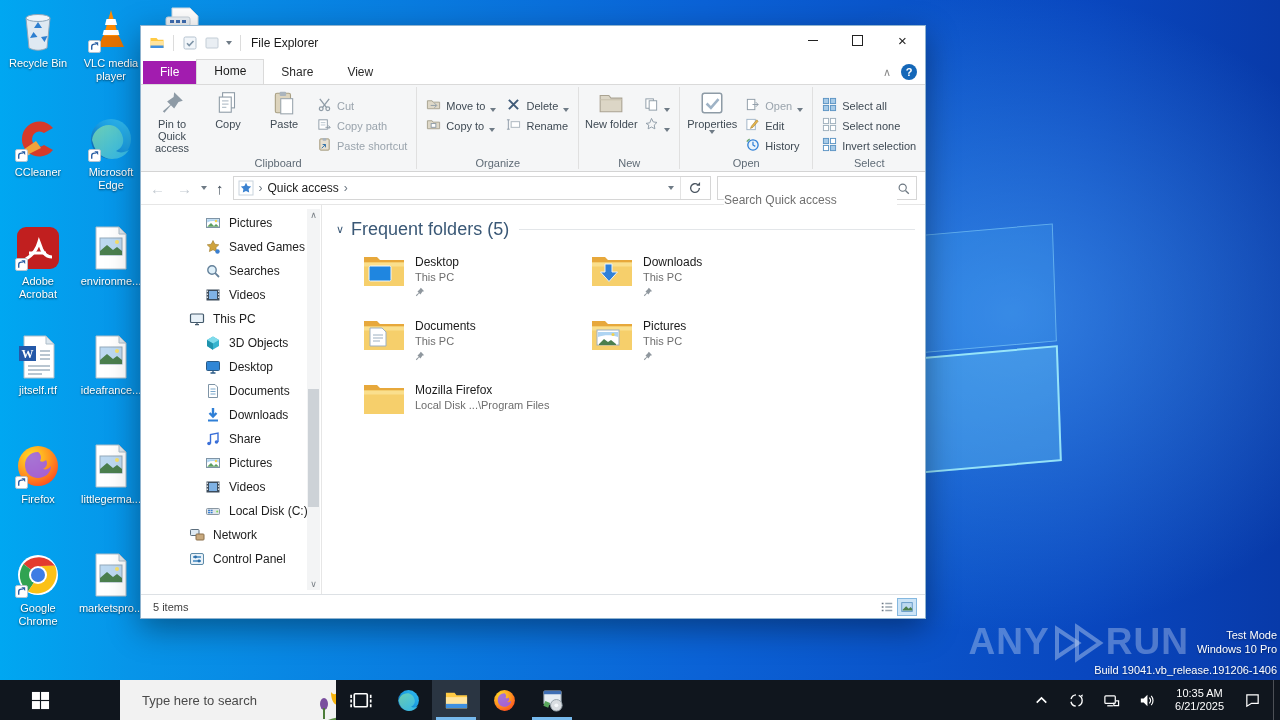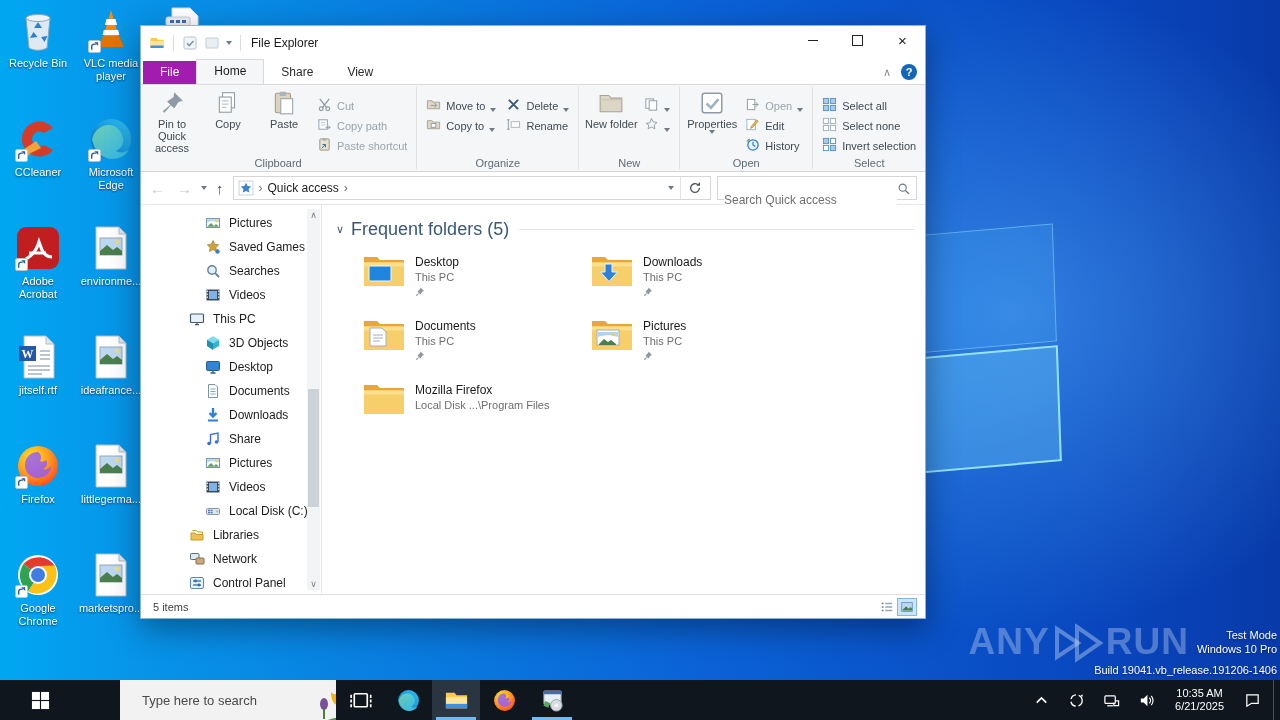--- a/index.html
+++ b/index.html
@@ -794,29 +794,20 @@
           </div>
           <div class="nav-item lvl2">
             <span class="nav-ic">
               <svg viewBox="0 0 16 16">
                 <rect x="1.5" y="5.5" width="13" height="6" rx="1" fill="#dfe5ea" stroke="#8a97a2"></rect>
                 <circle cx="12.2" cy="8.5" r="1" fill="#7eda5a"></circle>
                 <path d="M3 6.8h2v1.5H3zM5.6 6.8h2v1.5h-2zM3 8.9h2v1.3H3zM5.6 8.9h2v1.3h-2z" fill="#3a7fd0"></path>
               </svg>
             </span>
             <span class="nav-lb">Local Disk (C:)</span>
-          </div>
-          <div class="nav-item lvl1">
-            <span class="nav-ic">
-              <svg viewBox="0 0 16 16">
-                <path d="M3.5 3.5h4l1 1.5h5v2" fill="none" stroke="#c79a33"></path>
-                <path d="M2 6h4l1 1.5h7V13H2z" fill="#f2c04a" stroke="#c79a33"></path>
-              </svg>
-            </span>
-            <span class="nav-lb">Libraries</span>
           </div>
           <div class="nav-item lvl1">
             <span class="nav-ic">
               <svg viewBox="0 0 16 16">
                 <rect x="1.5" y="2.5" width="8.5" height="6" rx=".8" fill="#dfeaf3" stroke="#5c6e7d"></rect>
                 <rect x="7" y="7" width="8" height="6" rx=".8" fill="#c8a97e" stroke="#8a6f4a"></rect>
               </svg>
             </span>
             <span class="nav-lb">Network</span>
           </div>

